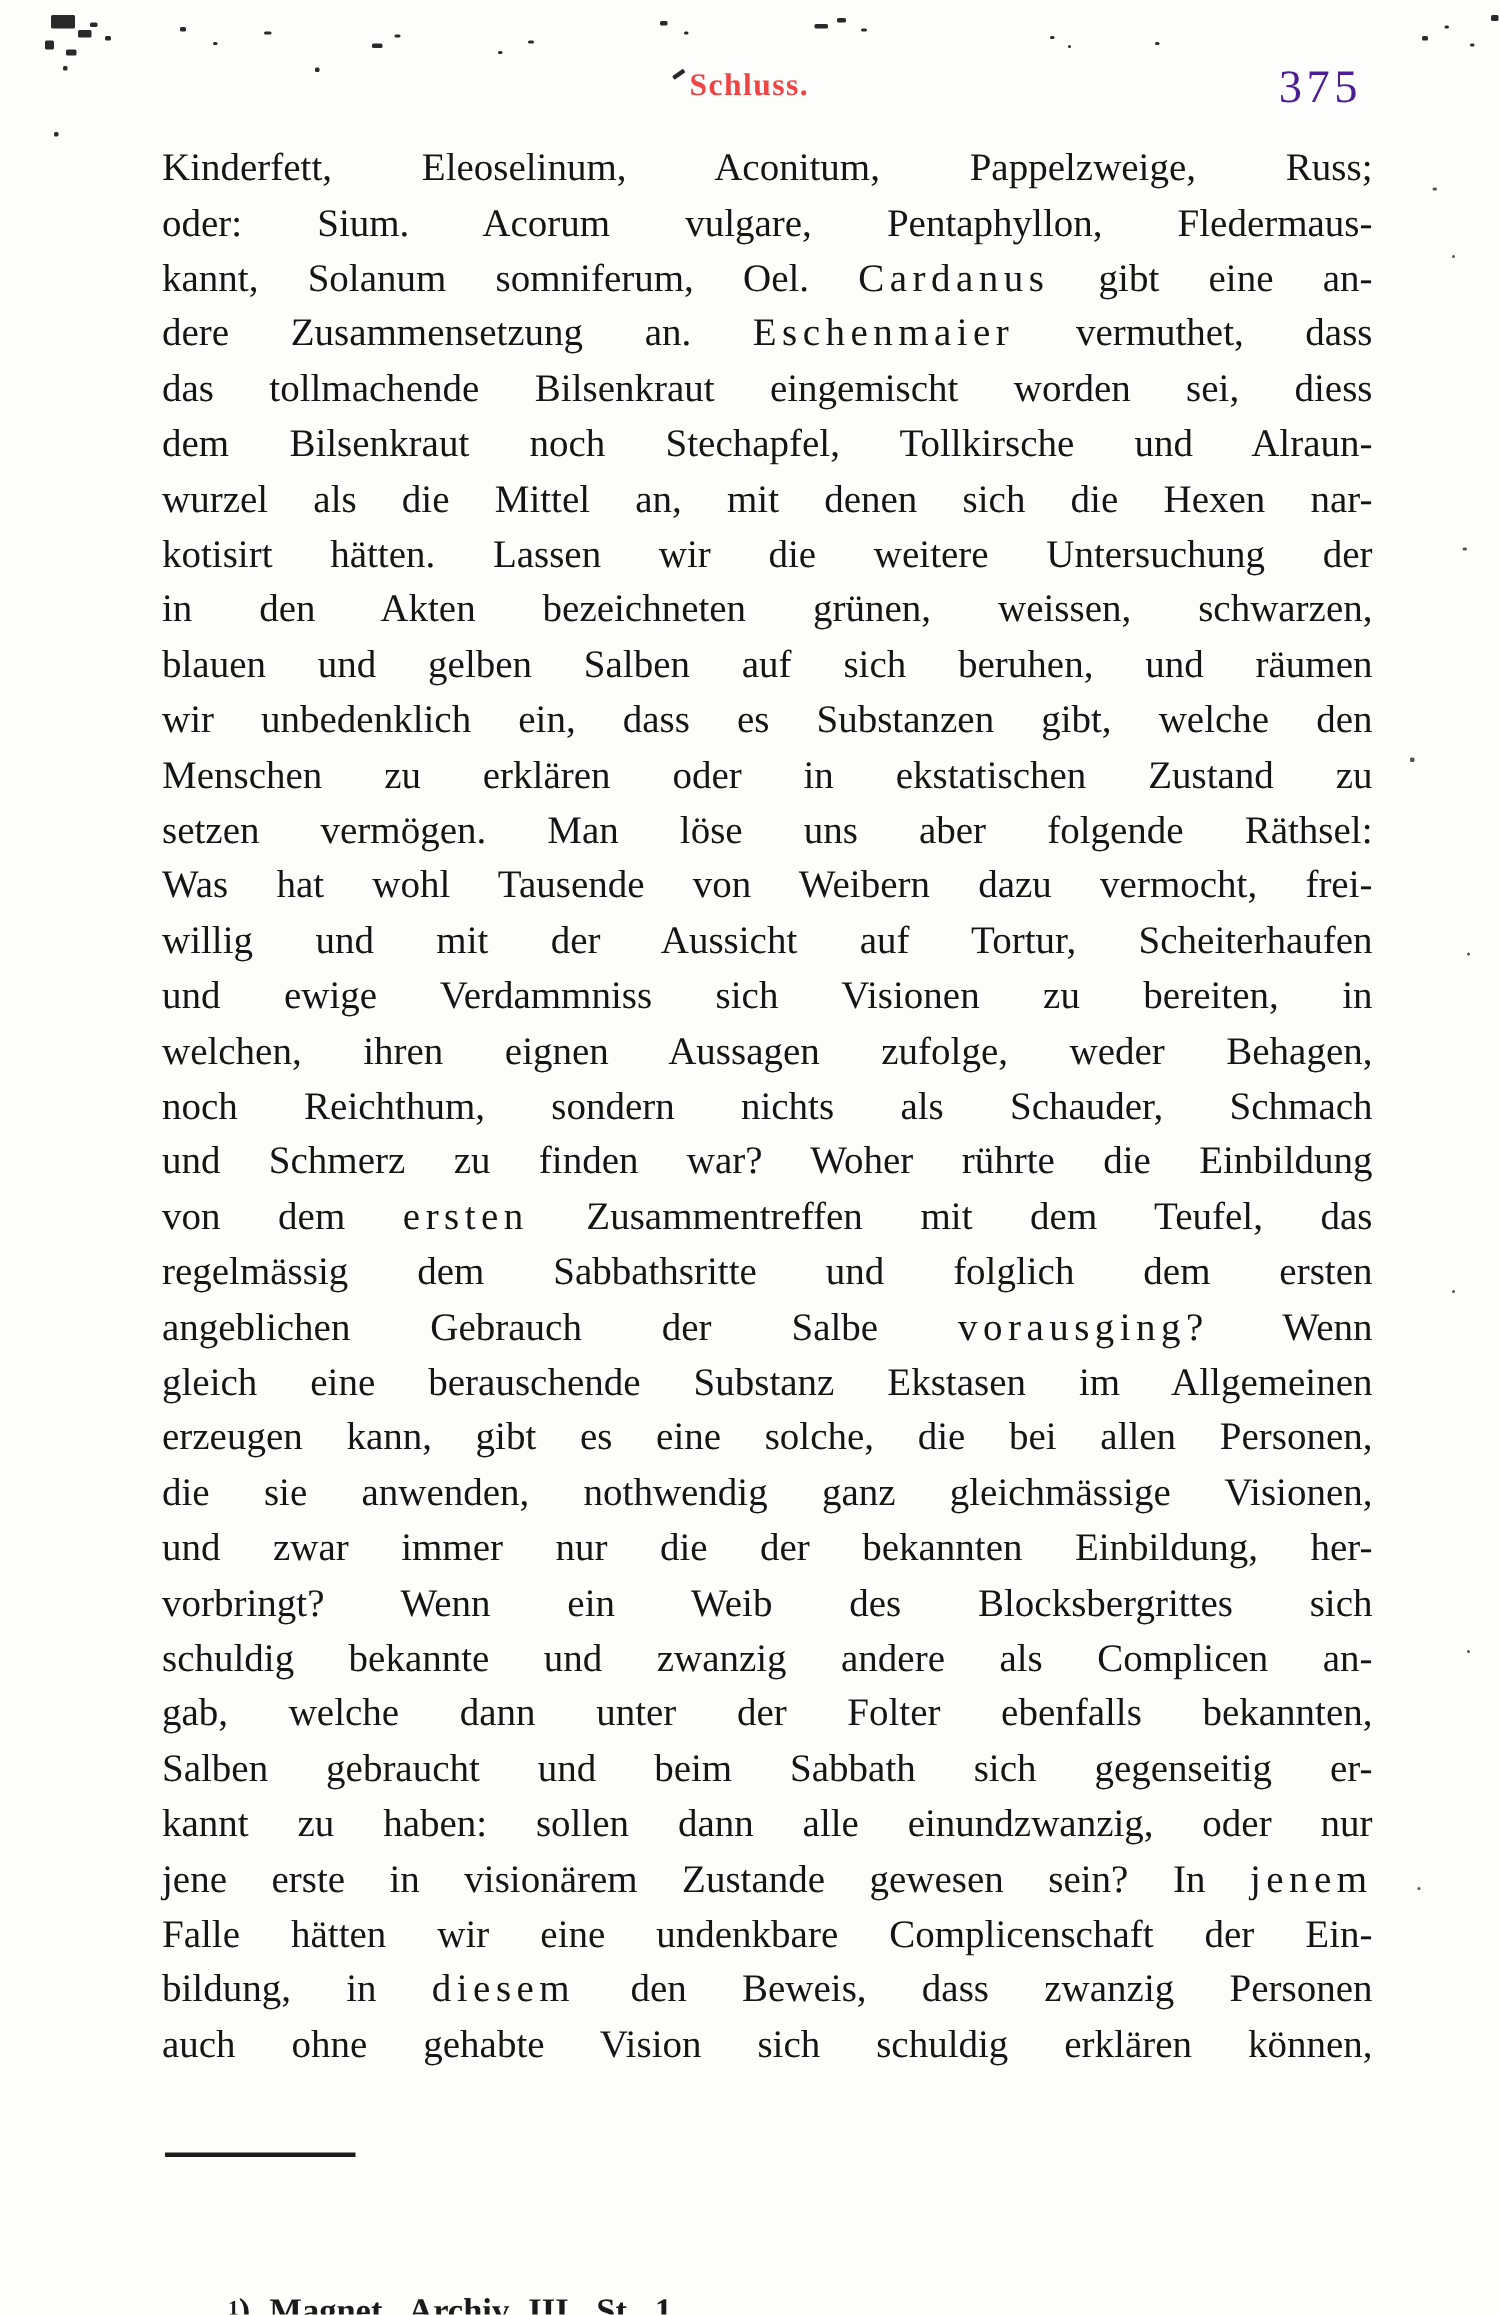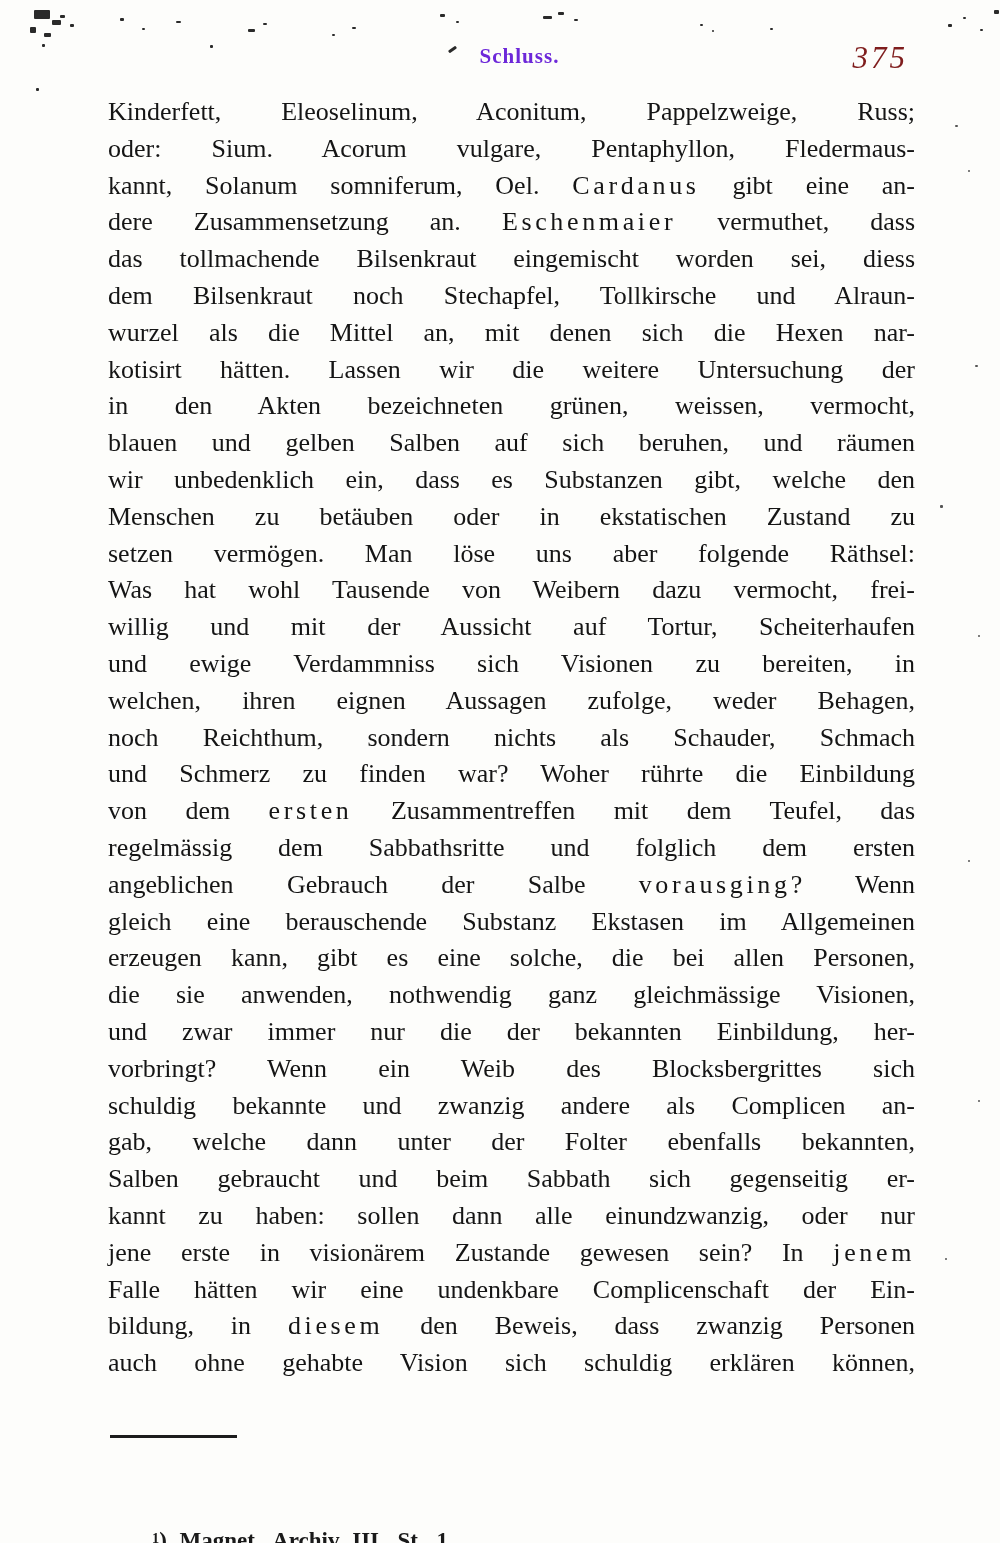--- a/index.html
+++ b/index.html
@@ -7,27 +7,27 @@
     width:1000px;height:1543px;
     background:#fdfdfb;
     font-family:"Liberation Serif","DejaVu Serif",serif;
     color:#141414;
     position:relative;
     overflow:hidden;
   }
   .page{position:absolute;inset:0;}
   
   .running-head{
-    position:absolute;top:44px;left:116px;width:807px;
+    position:absolute;top:44px;left:96px;width:807px;
     text-align:center;font-size:21px;letter-spacing:1px;
-    font-weight:600;color:#6d28d9;
+    font-weight:600;color:#ef4444;
   }
   .page-number{
     position:absolute;top:40px;right:92px;
-    font-size:31px;letter-spacing:3px;color:#7f1d1d;font-style:italic;
+    font-size:31px;letter-spacing:3px;color:#4c1d95;
   }
   
   .body-text{
     position:absolute;top:94px;left:108px;width:807px;
     font-size:26px;
   }
   .line{
     height:36.8px;line-height:36.8px;
     text-align:justify;
     -moz-text-align-last:justify;
@@ -103,24 +103,24 @@
   <div class="body-text">
     <div id="body-lines">
         <div class="line"><span>Kinderfett, Eleoselinum, Aconitum, Pappelzweige, Russ;</span></div>
         <div class="line"><span>oder: Sium. Acorum vulgare, Pentaphyllon, Fledermaus-</span></div>
         <div class="line"><span>kannt, Solanum somniferum, Oel. </span><span class="sperr">Cardanus</span><span> gibt eine an-</span></div>
         <div class="line"><span>dere Zusammensetzung an. </span><span class="sperr">Eschenmaier</span><span> vermuthet, dass</span></div>
         <div class="line"><span>das tollmachende Bilsenkraut eingemischt worden sei, diess</span></div>
         <div class="line"><span>dem Bilsenkraut noch Stechapfel, Tollkirsche und Alraun-</span></div>
         <div class="line"><span>wurzel als die Mittel an, mit denen sich die Hexen nar-</span></div>
         <div class="line"><span>kotisirt hätten. Lassen wir die weitere Untersuchung der</span></div>
-        <div class="line"><span>in den Akten bezeichneten grünen, weissen, vermocht,</span></div>
+        <div class="line"><span>in den Akten bezeichneten grünen, weissen, schwarzen,</span></div>
         <div class="line"><span>blauen und gelben Salben auf sich beruhen, und räumen</span></div>
         <div class="line"><span>wir unbedenklich ein, dass es Substanzen gibt, welche den</span></div>
-        <div class="line"><span>Menschen zu betäuben oder in ekstatischen Zustand zu</span></div>
+        <div class="line"><span>Menschen zu erklären oder in ekstatischen Zustand zu</span></div>
         <div class="line"><span>setzen vermögen. Man löse uns aber folgende Räthsel:</span></div>
         <div class="line"><span>Was hat wohl Tausende von Weibern dazu vermocht, frei-</span></div>
         <div class="line"><span>willig und mit der Aussicht auf Tortur, Scheiterhaufen</span></div>
         <div class="line"><span>und ewige Verdammniss sich Visionen zu bereiten, in</span></div>
         <div class="line"><span>welchen, ihren eignen Aussagen zufolge, weder Behagen,</span></div>
         <div class="line"><span>noch Reichthum, sondern nichts als Schauder, Schmach</span></div>
         <div class="line"><span>und Schmerz zu finden war? Woher rührte die Einbildung</span></div>
         <div class="line"><span>von dem </span><span class="sperr">ersten</span><span> Zusammentreffen mit dem Teufel, das</span></div>
         <div class="line"><span>regelmässig dem Sabbathsritte und folglich dem ersten</span></div>
         <div class="line"><span>angeblichen Gebrauch der Salbe </span><span class="sperr">vorausging</span><span>? Wenn</span></div>

